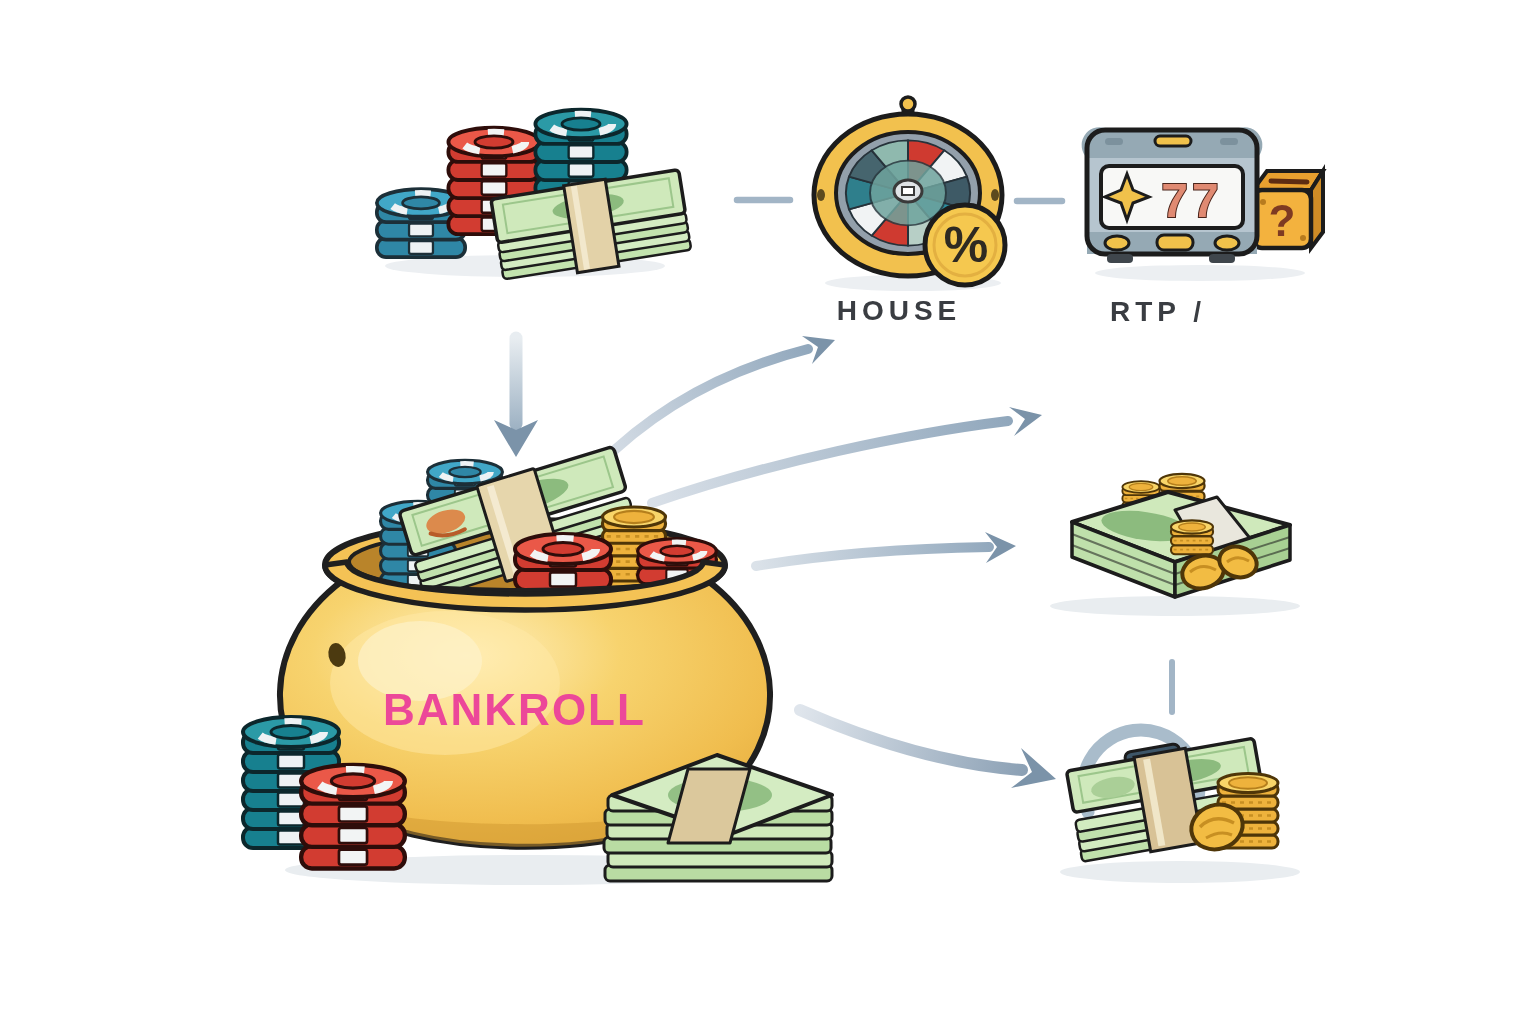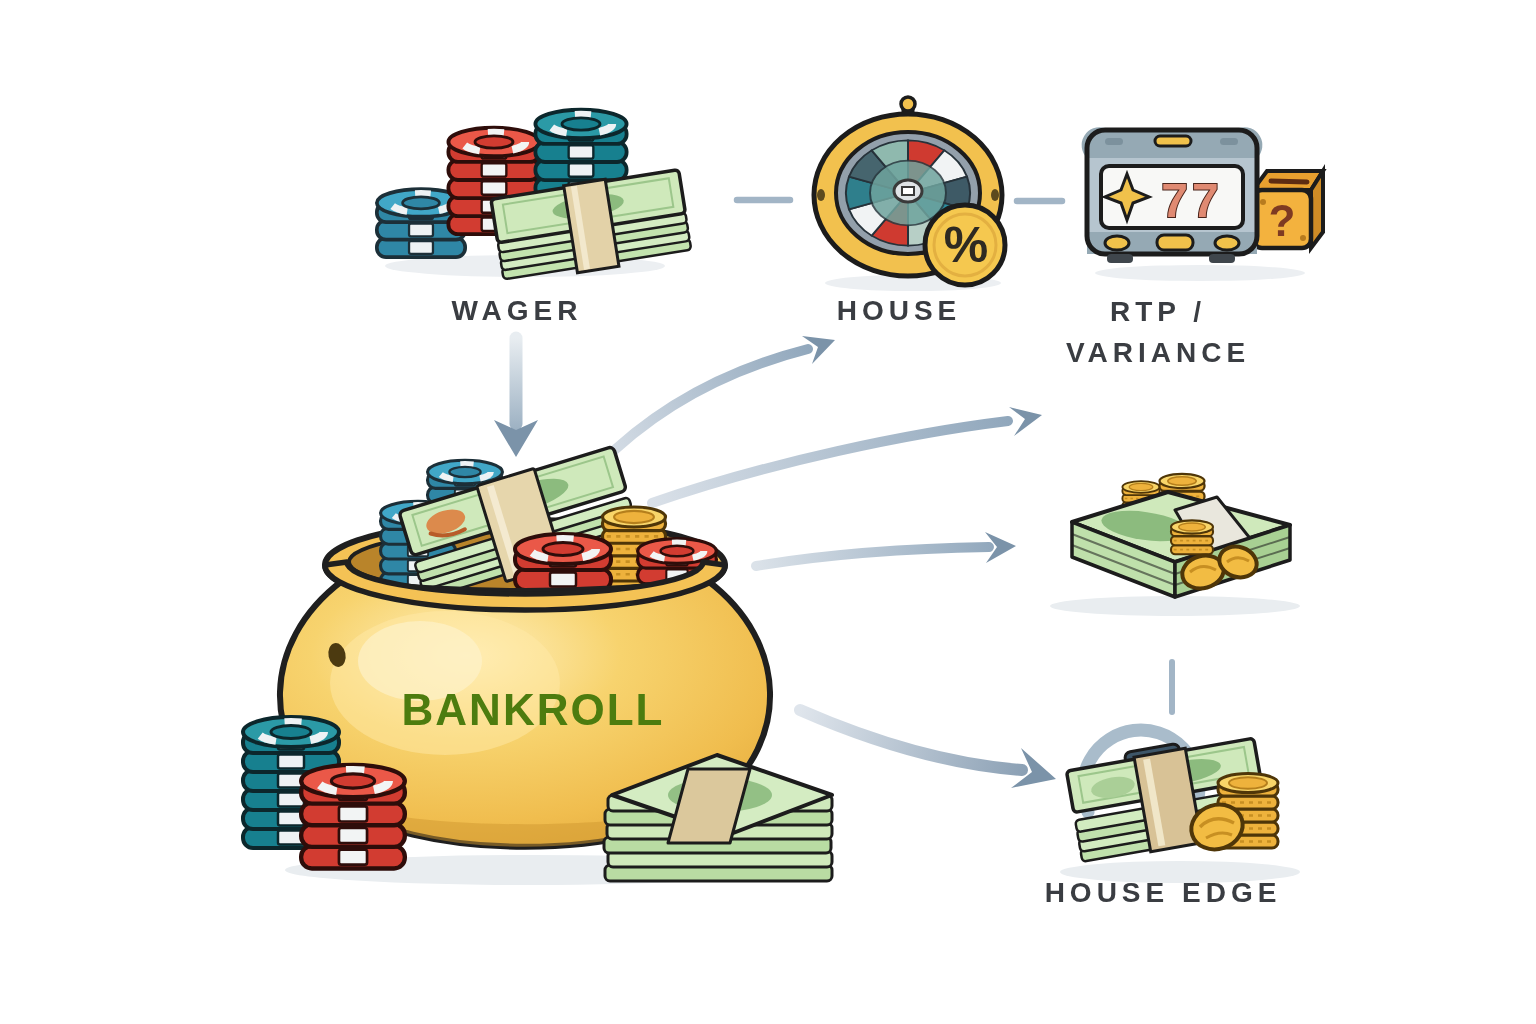--- a/index.html
+++ b/index.html
@@ -3,22 +3,22 @@
 <meta charset="utf-8">
 <style>
   html,body{margin:0;padding:0;background:#ffffff;}
   #canvas{position:relative;width:1536px;height:1024px;background:#ffffff;overflow:hidden;
           font-family:"Liberation Sans",sans-serif;}
   #canvas svg{display:block;}
   .abs{position:absolute;}
   .lbl{position:absolute;text-align:center;font-weight:700;font-size:28px;line-height:1.45;
        letter-spacing:5px;color:#3a3d42;}
   .lbl2{letter-spacing:5px;text-align:center;}
-  .bankroll-lbl{position:absolute;text-align:center;font-weight:800;font-size:44px;
-       letter-spacing:2px;color:#4d7c0f;}
+  .bankroll-lbl{position:absolute;text-align:left;font-weight:800;font-size:44px;
+       letter-spacing:2px;color:#ec4899;}
   #defs-holder{position:absolute;width:0;height:0;overflow:hidden;}
   text{font-family:"Liberation Sans",sans-serif;}
 </style>
 </head>
 <body>
 
 <div id="canvas">
 
   <div id="defs-holder">
     <svg xmlns="http://www.w3.org/2000/svg" xmlns:xlink="http://www.w3.org/1999/xlink" width="0" height="0">
@@ -144,21 +144,20 @@
         <rect x="-95" y="12" width="190" height="11" rx="4" fill="#c3e3ae" stroke="#1c1c1c" stroke-width="2.5"></rect>
         <rect x="-95" y="3" width="190" height="11" rx="4" fill="#d4ecc2" stroke="#1c1c1c" stroke-width="2.5"></rect>
         <rect x="-95" y="-40" width="190" height="44" rx="4" fill="#cfe9bb" stroke="#1c1c1c" stroke-width="3.5"></rect>
         <rect x="-84" y="-33" width="168" height="29" fill="none" stroke="#9cc68b" stroke-width="2"></rect>
         <ellipse cx="0" cy="-18" rx="36" ry="11" fill="#8cbb7e"></ellipse>
         <rect x="-21" y="-42" width="42" height="88" fill="#e3d2a8" stroke="#1c1c1c" stroke-width="3"></rect>
         <line x1="-11" y1="-40" x2="-11" y2="44" stroke="#f2e8cc" stroke-width="6"></line>
       </g>
     </svg>
   </div>
-  <div class="lbl" style="left:397px;top:291px;width:240px">WAGER</div>
 
   <div class="abs" style="left:795px;top:95px">
     <svg width="230" height="200" viewBox="0 0 230 200" xmlns="http://www.w3.org/2000/svg" xmlns:xlink="http://www.w3.org/1999/xlink">
       <ellipse cx="118" cy="188" rx="88" ry="8" fill="#eceff2"></ellipse>
       <rect x="108" y="6" width="10" height="16" fill="#cda43e" stroke="#1c1c1c" stroke-width="3"></rect>
       <circle cx="113" cy="9" r="7" fill="#f2c14e" stroke="#1c1c1c" stroke-width="3.5"></circle>
       <ellipse cx="113" cy="100" rx="94" ry="81" fill="#f2c14e" stroke="#1c1c1c" stroke-width="5"></ellipse>
       <ellipse cx="26" cy="100" rx="4" ry="6" fill="#5d4a1e"></ellipse>
       <ellipse cx="200" cy="100" rx="4" ry="6" fill="#5d4a1e"></ellipse>
       <ellipse cx="113" cy="98" rx="72" ry="61" fill="#93a0ab" stroke="#1c1c1c" stroke-width="4"></ellipse>
@@ -212,21 +211,20 @@
         <rect x="82" y="125" width="36" height="15" rx="7" fill="#f0c14b" stroke="#1c1c1c" stroke-width="3"></rect>
         <ellipse cx="152" cy="133" rx="12" ry="7" fill="#f0c14b" stroke="#1c1c1c" stroke-width="3"></ellipse>
         <rect x="12" y="20" width="170" height="124" rx="18" fill="none" stroke="#1c1c1c" stroke-width="5"></rect>
         <rect x="32" y="144" width="26" height="9" rx="4" fill="#3f464c"></rect>
         <rect x="134" y="144" width="26" height="9" rx="4" fill="#3f464c"></rect>
       </g>
     </svg>
   </div>
   <div class="lbl" style="left:1038px;top:292px;width:240px">
     <div class="lbl2">RTP /</div>
-    <div class="lbl2">VARIANCE</div>
   </div>
 
   <div class="abs" style="left:220px;top:443px">
     <svg width="640" height="450" viewBox="0 0 640 450" xmlns="http://www.w3.org/2000/svg" xmlns:xlink="http://www.w3.org/1999/xlink">
       <ellipse cx="310" cy="427" rx="245" ry="15" fill="#e9edf0"></ellipse>
       <ellipse cx="305" cy="122" rx="200" ry="45" fill="#f4c255" stroke="#1f1f1f" stroke-width="6"></ellipse>
       <ellipse cx="305" cy="119" rx="176" ry="32" fill="#b9842a" stroke="#1f1f1f" stroke-width="4"></ellipse>
 
       <g>
         <g transform="translate(245,29) scale(0.78)">
@@ -395,15 +393,14 @@
           <use xlink:href="#cn-s" href="#cn-s" y="0"></use>
           <use xlink:href="#cn-t" href="#cn-t" y="0"></use>
       </g>
       <g>
         <ellipse cx="187" cy="127" rx="26" ry="22" fill="#f2bc43" stroke="#4f3608" stroke-width="4" transform="rotate(-18 187 127)"></ellipse>
         <path d="M170 127 q14 -14 34 -4" stroke="#c78f22" stroke-width="3.5" fill="none"></path>
         <path d="M176 138 q14 -8 26 -3" stroke="#c78f22" stroke-width="3" fill="none"></path>
       </g>
     </svg>
   </div>
-  <div class="lbl" style="left:1023px;top:873px;width:280px">HOUSE EDGE</div>
 
 </div>
 
 </body></html>

